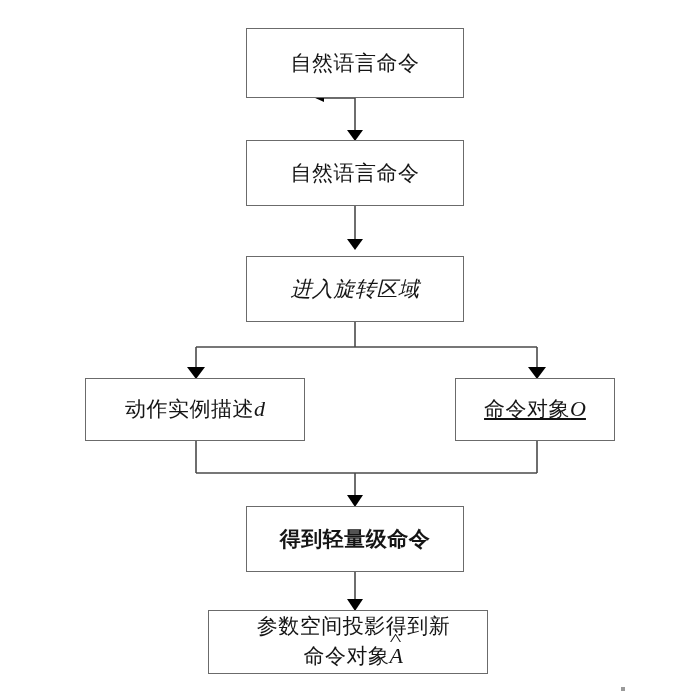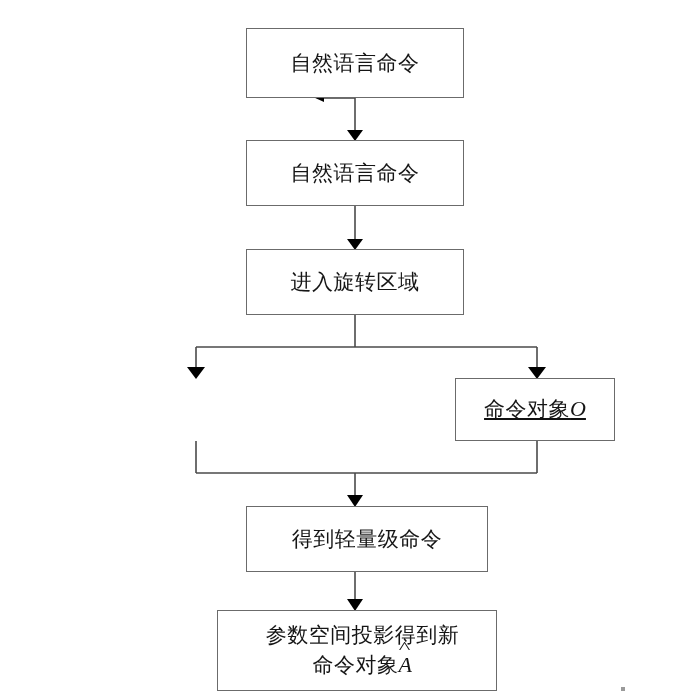--- a/index.html
+++ b/index.html
@@ -61,25 +61,25 @@
     position: absolute;
     left: 46%;
     top: -0.62em;
     transform: translateX(-50%) scaleX(1.45);
     font-style: normal;
     font-size: 17px;
     line-height: 1;
   }
   #n1 { left: 246px; top: 28px;  width: 218px; height: 70px; }
   #n2 { left: 246px; top: 140px; width: 218px; height: 66px; }
-  #n3 { left: 246px; top: 249px; width: 218px; height: 66px; }
+  #n3 { left: 246px; top: 256px; width: 218px; height: 66px; font-style: italic; }
   #n4 { left: 85px;  top: 378px; width: 220px; height: 63px; }
   #n5 { left: 455px; top: 378px; width: 160px; height: 63px; text-decoration: underline; }
-  #n6 { left: 246px; top: 506px; width: 242px; height: 66px; }
-  #n7 { left: 217px; top: 610px; width: 280px; height: 81px; padding-left: 11px; }
+  #n6 { left: 246px; top: 506px; width: 218px; height: 66px; font-weight: bold; }
+  #n7 { left: 208px; top: 610px; width: 280px; height: 64px; padding-left: 11px; }
   .artifact {
     position: absolute;
     left: 621px;
     top: 687px;
     width: 4px;
     height: 4px;
     background: #9a9a9a;
     z-index: 1;
   }
 </style>
@@ -146,20 +146,23 @@
   </div>
 
   <div class="node" id="n2">
     <span class="node-label">自然语言命令</span>
   </div>
 
   <div class="node" id="n3">
     <span class="node-label">进入旋转区域</span>
   </div>
 
+  <div class="node" id="n4">
+    <span class="node-label"><span>动作实例描述</span><span class="sym">d</span></span>
+  </div>
 
   <div class="node" id="n5">
     <span class="node-label"><span>命令对象</span><span class="sym">O</span></span>
   </div>
 
   <div class="node" id="n6">
     <span class="node-label">得到轻量级命令</span>
   </div>
 
   <div class="node" id="n7">

